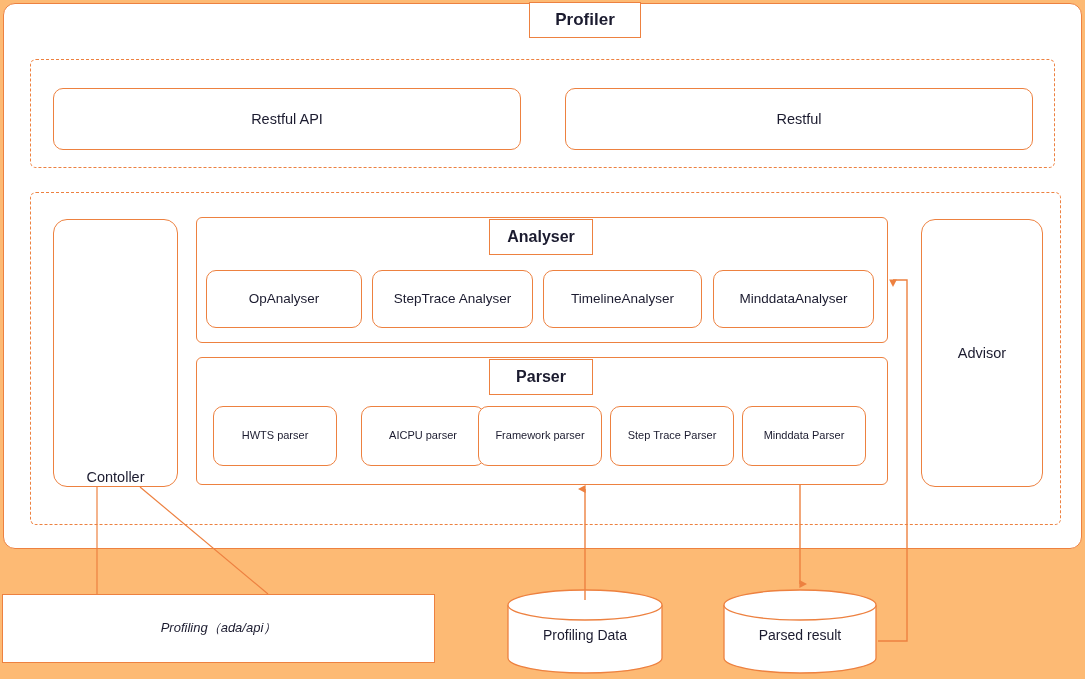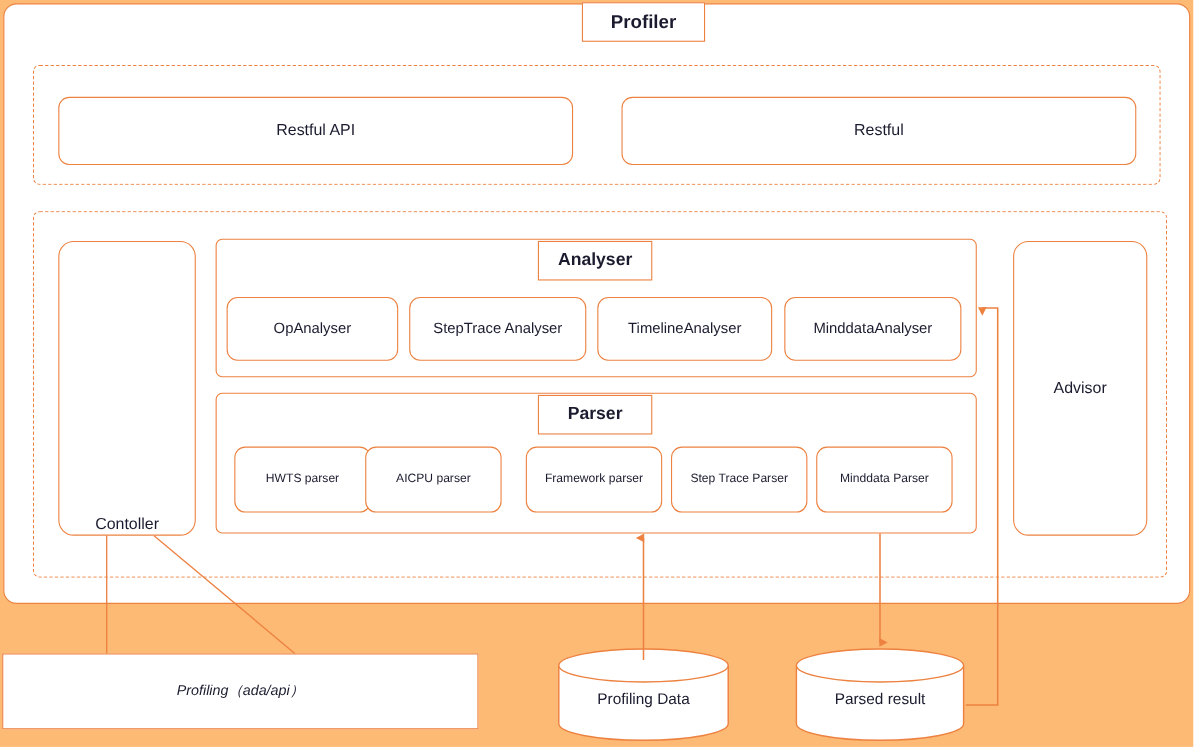--- a/index.html
+++ b/index.html
@@ -241,21 +241,21 @@
   </div>
 
   <div class="box rounded" id="parser-group"></div>
   <div class="box" id="parser-label">
     <span>Parser</span>
   </div>
 
   <div class="box rounded parser-cell" style="left:213px; width:124px;">
     <span>HWTS parser</span>
   </div>
-  <div class="box rounded parser-cell" style="left:332px; width:124px;">
+  <div class="box rounded parser-cell" style="left:361px; width:124px;">
     <span>AICPU parser</span>
   </div>
   <div class="box rounded parser-cell" style="left:478px; width:124px;">
     <span>Framework parser</span>
   </div>
   <div class="box rounded parser-cell" style="left:610px; width:124px;">
     <span>Step Trace Parser</span>
   </div>
   <div class="box rounded parser-cell" style="left:742px; width:124px;">
     <span>Minddata Parser</span>

